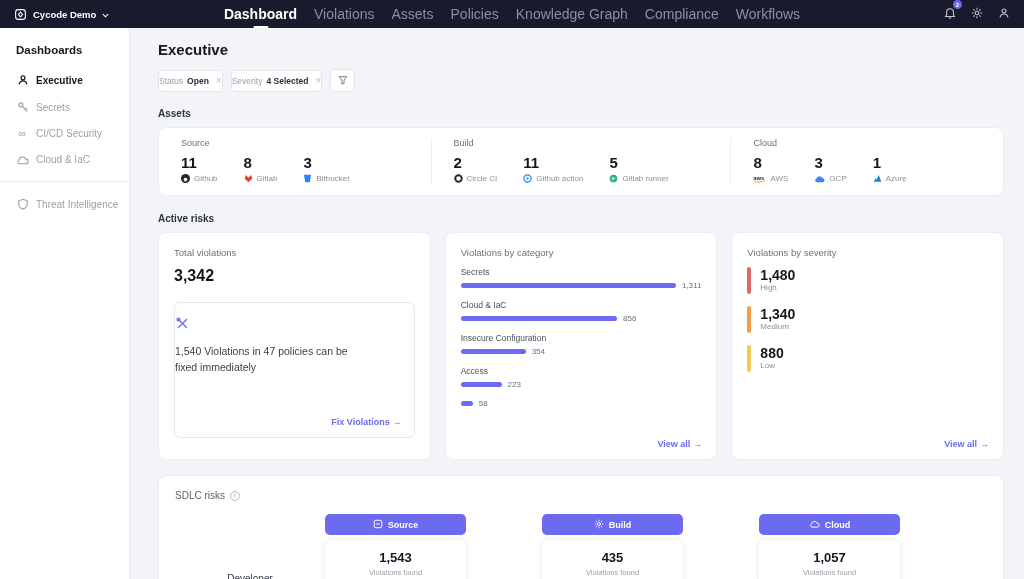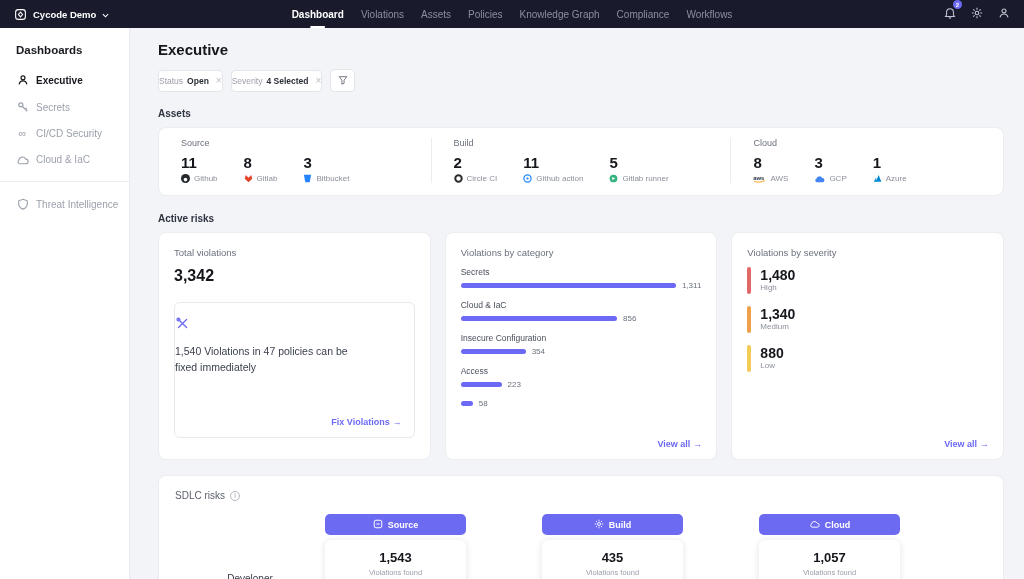--- a/index.html
+++ b/index.html
@@ -4,21 +4,21 @@
 <style>
   * { margin:0; padding:0; box-sizing:border-box; }
   html,body { width:1024px; height:579px; overflow:hidden; }
   body { font-family:"Liberation Sans", sans-serif; background:#f3f4f7; color:#15171c; }
 
   
   .topnav { height:28px; background:#191b2d; display:flex; align-items:center; padding:0 14px; position:relative; }
   .brand { display:flex; align-items:center; gap:6px; color:#fff; font-size:9.5px; font-weight:700; cursor:pointer; }
   .brand .logo { display:inline-flex; }
   .topnav-items { position:absolute; left:50%; transform:translateX(-50%); display:flex; gap:17px; align-items:center; height:100%; }
-  .nav-item { color:#8b8fa0; font-size:10px; cursor:pointer; position:relative; display:flex; align-items:center; height:100%; white-space:nowrap; }
+  .nav-item { color:#8b8fa0; font-size:14px; cursor:pointer; position:relative; display:flex; align-items:center; height:100%; white-space:nowrap; }
   .nav-item.active { color:#fff; font-weight:700; }
   .nav-item.active::after { content:""; position:absolute; bottom:0; left:50%; transform:translateX(-50%); width:15px; height:2px; background:#fff; border-radius:1px; }
   .topnav-right { margin-left:auto; display:flex; gap:15px; align-items:center; }
   .icon-btn { position:relative; display:inline-flex; cursor:pointer; }
   .nbadge { position:absolute; top:-5px; right:-6px; background:#6c69f5; color:#fff; font-size:6px; font-weight:700; width:9px; height:9px; border-radius:50%; display:flex; align-items:center; justify-content:center; }
 
   
   .layout { display:flex; height:551px; }
   .sidebar { width:130px; background:#fff; border-right:1px solid #ececf0; padding:16px 0 0 16px; flex:none; }
   .sidebar-title { font-size:11.5px; font-weight:700; color:#17191f; margin-bottom:18px; }

